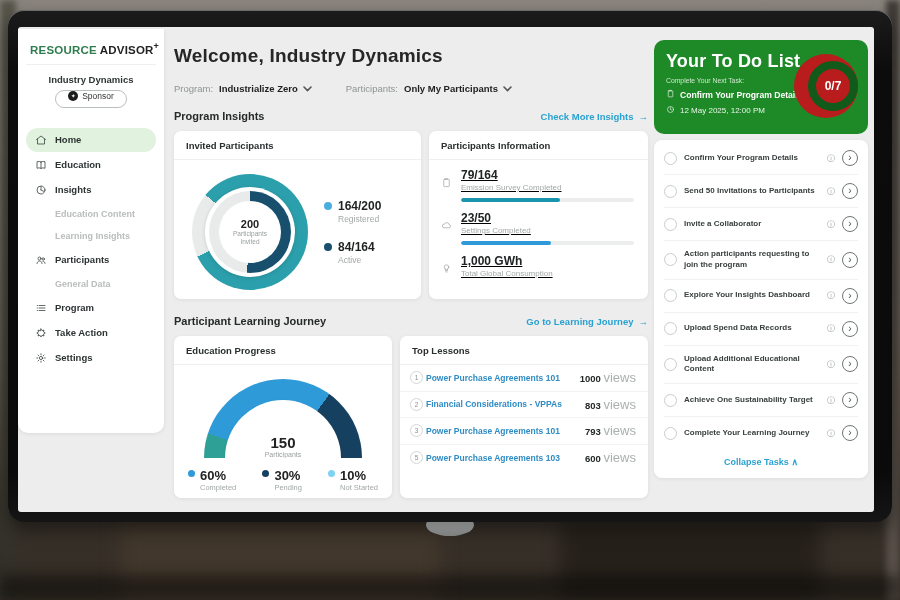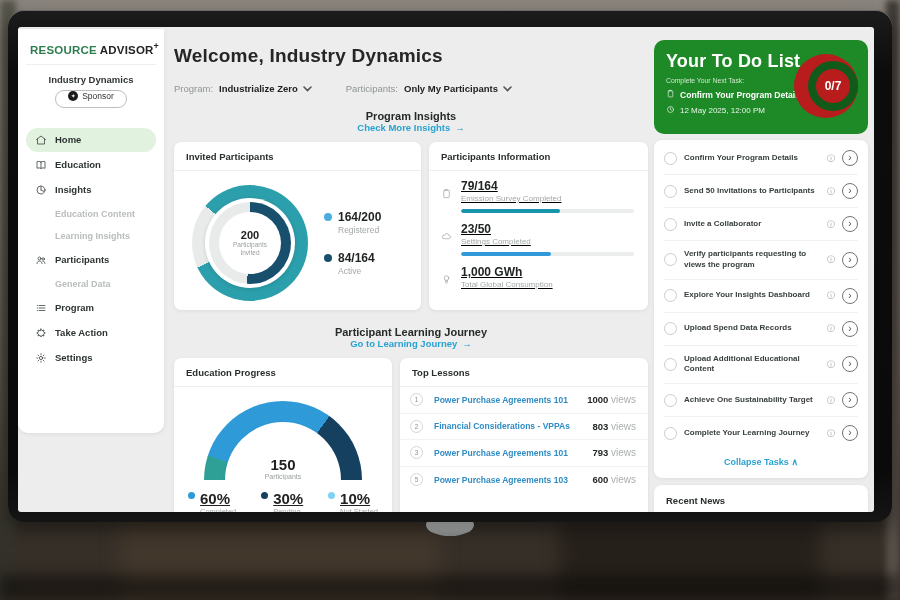--- a/index.html
+++ b/index.html
@@ -33,21 +33,21 @@
   .nav-sub { height:22px; padding-left:29px; display:flex; align-items:center; font-size:9px; color:#b9bdbc; font-weight:bold; cursor:pointer; }
 
   
   .main { position:absolute; left:156px; top:0; width:474px; height:100%; }
   .welcome { margin-top:18px; font-size:19px; font-weight:bold; color:#262626; letter-spacing:.2px; }
   .filters { display:flex; gap:34px; margin-top:16px; align-items:center; }
   .filter { display:flex; align-items:center; gap:6px; font-size:9.5px; }
   .filter .flabel { color:#8f9594; }
   .filter .fvalue { color:#222; font-weight:bold; display:flex; align-items:center; gap:5px; cursor:pointer;text-align:center; }
   .chev svg { width:9px; height:6px; stroke:#555; fill:none; stroke-width:1.6; stroke-linecap:round; }
-  .section-row { display:flex; justify-content:space-between; align-items:center; margin-top:16px; margin-bottom:9px;flex-direction:column; }
+  .section-row { display:flex; justify-content:space-between; align-items:center; margin-top:16px; margin-bottom:9px; }
   .section-title { font-size:11px; font-weight:bold; color:#262a2a; }
   .tlink { font-size:9.5px; font-weight:bold; color:#29a2d2; display:flex; gap:5px; align-items:center; cursor:pointer; }
   .cards-row { display:flex; gap:8px; }
   .card { background:#fff; border-radius:7px; box-shadow:0 1px 4px rgba(0,0,0,.07); }
   .card-head { font-size:9.5px; font-weight:bold; color:#2a2e2e; padding:9px 12px 8px 12px; border-bottom:1px solid #eef0ef; }
 
   
   .card-invited { width:247px; height:168px; }
   .invited-body { display:flex; align-items:center; gap:16px; padding:14px 10px 0 18px; }
   .donut { position:relative; width:116px; height:116px; }
@@ -80,32 +80,32 @@
   .card-edu { width:218px; height:162px; }
   .gauge-wrap { position:relative; width:158px; height:79px; margin:14px auto 0 auto; overflow:hidden; }
   .gauge-arc { position:absolute; left:0; top:0; width:158px; height:158px; border-radius:50%; }
   .gauge-arc::after { content:""; position:absolute; inset:21px; background:#fff; border-radius:50%; box-shadow:0 1px 3px rgba(0,0,0,.10); }
   .gauge-center { position:absolute; left:0; right:0; bottom:0; text-align:center; z-index:2; }
   .gauge-center .gc-val { font-size:15px; font-weight:bold; color:#222; }
   .gauge-center .gc-lab { font-size:7px; color:#9aa09f; }
   .edu-legend { display:flex; justify-content:space-between; padding:10px 14px 0 14px; }
   .el-item { display:flex; gap:5px; }
   .el-dot { width:7px; height:7px; border-radius:50%; margin-top:2px; }
-  .el-val { font-size:15px; font-weight:bold; color:#222;text-decoration:underline; }
+  .el-val { font-size:13px; font-weight:bold; color:#222; }
   .el-lab { font-size:7.5px; color:#a2a8a7; }
 
   
   .card-lessons { width:248px; height:162px; }
   .lesson-row { display:flex; align-items:center; justify-content:space-between; padding:0 12px 0 10px; height:26.5px; border-bottom:1px solid #f1f3f2; cursor:pointer; }
   .lesson-row:last-child { border-bottom:none; }
-  .lr-left { display:flex; align-items:center; gap:11px; min-width:0; }
+  .lr-left { display:flex; align-items:center; gap:3px; min-width:0; }
   .lr-rank { width:13px; height:13px; border:1px solid #d3d7d6; border-radius:50%; font-size:6.5px; color:#8b9190; display:flex; align-items:center; justify-content:center; flex:none; }
   .lr-title { font-size:8.5px; font-weight:bold; color:#2f8cc4; white-space:nowrap; }
   .lr-views { font-size:9.5px; font-weight:bold; color:#232727; white-space:nowrap; }
-  .lr-views .suffix { font-size:10px; font-weight:normal; color:#aab0af; }
+  .lr-views .suffix { font-size:13px; font-weight:normal; color:#aab0af; }
 
   
   .todo-col { position:absolute; left:636px; top:13px; width:214px; }
   .todo-green { background:#1e8a27; border-radius:10px; padding:11px 12px; color:#fff; position:relative; height:94px; }
   .tg-title { font-size:18px; font-weight:bold; letter-spacing:.2px; }
   .tg-sub { font-size:6.8px; color:#cfe8cd; margin-top:5px; }
   .tg-task { display:flex; gap:5px; align-items:center; font-size:8.6px; font-weight:bold; margin-top:5px; }
   .tg-date { display:flex; gap:5px; align-items:center; font-size:8px; margin-top:5px; color:#eaf5e9; }
   .tg-icon svg { width:9px; height:9px; stroke:#fff; fill:none; stroke-width:1.6; stroke-linecap:round; stroke-linejoin:round; }
   .tg-ring { position:absolute; right:10px; top:14px; width:64px; height:64px; border-radius:50%; background:#b91c1c; display:flex; align-items:center; justify-content:flex-end; }
@@ -445,21 +445,21 @@
             <span class="t-go">›</span>
           </div>
           <div class="task-row">
             <span class="t-check"></span>
             <span class="t-label">Invite a Collaborator</span>
             <span class="t-info">ⓘ</span>
             <span class="t-go">›</span>
           </div>
           <div class="task-row">
             <span class="t-check"></span>
-            <span class="t-label">Verify participants requesting to views the program</span>
+            <span class="t-label">Action participants requesting to join the program</span>
             <span class="t-info">ⓘ</span>
             <span class="t-go">›</span>
           </div>
           <div class="task-row">
             <span class="t-check"></span>
             <span class="t-label">Explore Your Insights Dashboard</span>
             <span class="t-info">ⓘ</span>
             <span class="t-go">›</span>
           </div>
           <div class="task-row">
@@ -485,20 +485,17 @@
             <span class="t-label">Complete Your Learning Journey</span>
             <span class="t-info">ⓘ</span>
             <span class="t-go">›</span>
           </div>
           <div class="collapse-row">
             <span>Collapse Tasks</span>
             <span>∧</span>
           </div>
         </div>
 
-        <div class="news-card">
-          <div class="news-title">Recent News</div>
-        </div>
       </div>
 
     </div>
   </div>
 </div>
 
 </body></html>

